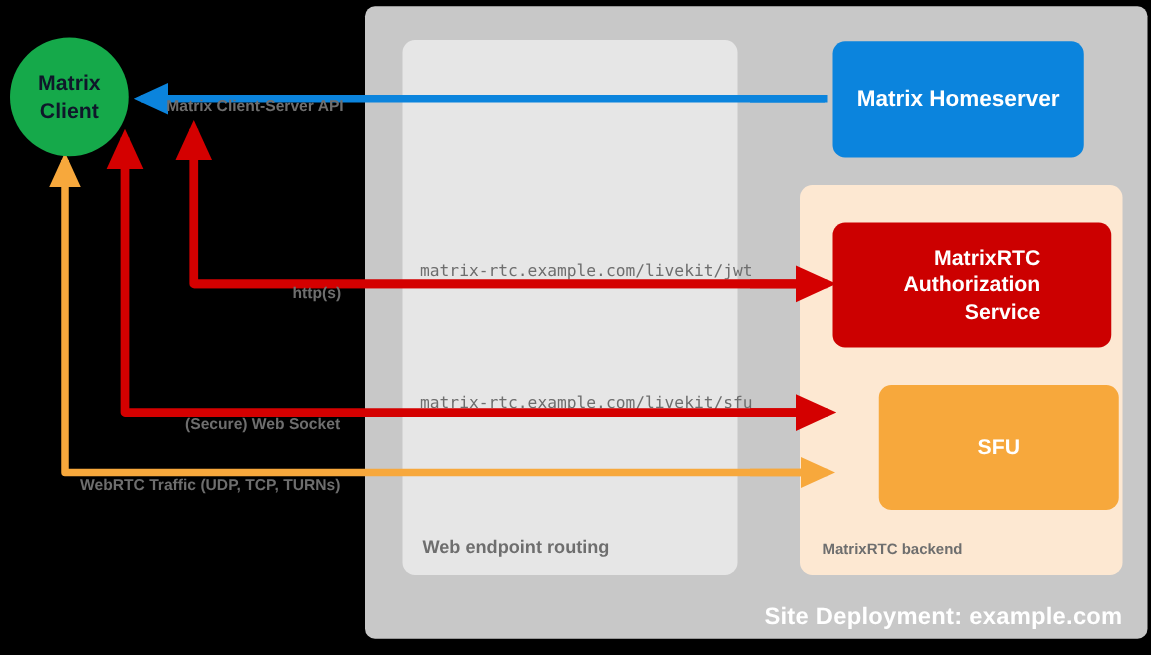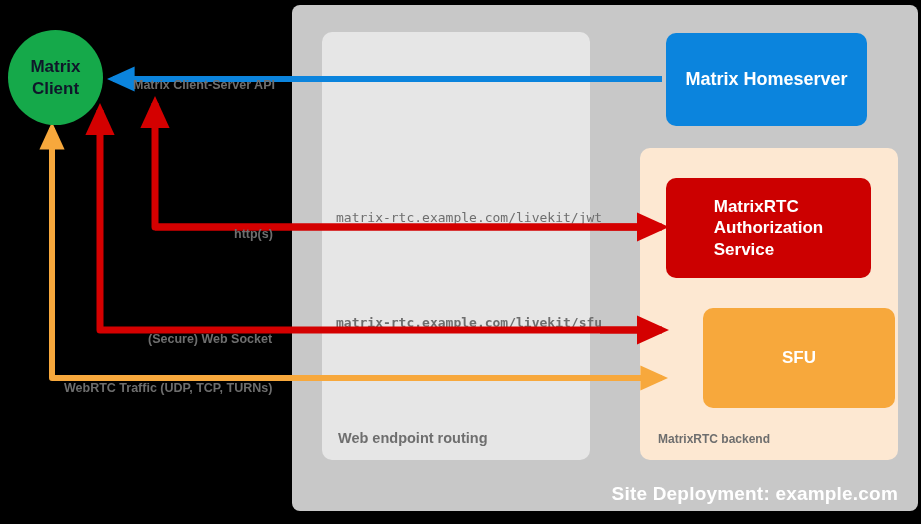--- a/index.html
+++ b/index.html
@@ -27,40 +27,40 @@
     position:absolute;left:16px;bottom:14px;
     color:#6e6e6e;font-weight:bold;font-size:14.5px;white-space:nowrap;
   }
   .url{
     position:absolute;left:336px;
     font-family:"DejaVu Sans Mono","Liberation Mono",monospace;
     font-size:13px;color:#6e6e6e;white-space:nowrap;
   }
   .url.u1{top:62px;}
   .url.u2{top:210px;}
-  .url.u3{top:315px;font-weight:bold;}
+  .url.u3{top:315px;}
 
   
   .backend-panel{
     position:absolute;left:640px;top:148px;width:258px;height:312px;
     background:#fde8d2;border-radius:10px;
   }
   .backend-label{
     position:absolute;left:18px;bottom:14px;
     color:#6e6e6e;font-weight:bold;font-size:12px;white-space:nowrap;
   }
 
   
   .box{
     position:absolute;border-radius:10px;
     display:flex;align-items:center;justify-content:center;
-    color:#ffffff;font-weight:bold;text-align:left;line-height:1.25;
+    color:#ffffff;font-weight:bold;text-align:right;line-height:1.25;
   }
   .box-homeserver{left:666px;top:33px;width:201px;height:93px;background:#0b84dd;font-size:18px;}
-  .box-auth{left:666px;top:178px;width:205px;height:100px;background:#cc0000;font-size:17px;}
+  .box-auth{left:666px;top:178px;width:223px;height:100px;background:#cc0000;font-size:17px;}
   .box-sfu{left:703px;top:308px;width:192px;height:100px;background:#f7a83c;font-size:17px;}
 
   
   .client-circle{
     position:absolute;left:8px;top:30px;width:95px;height:95px;border-radius:50%;
     background:#15a94a;color:#0f172a;font-weight:bold;font-size:17px;
     display:flex;align-items:center;justify-content:center;text-align:center;line-height:1.25;
   }
 
   

